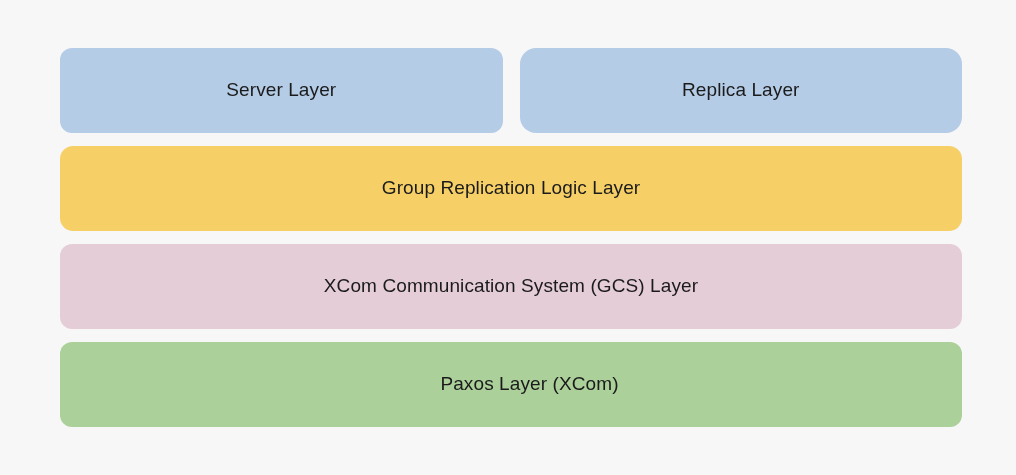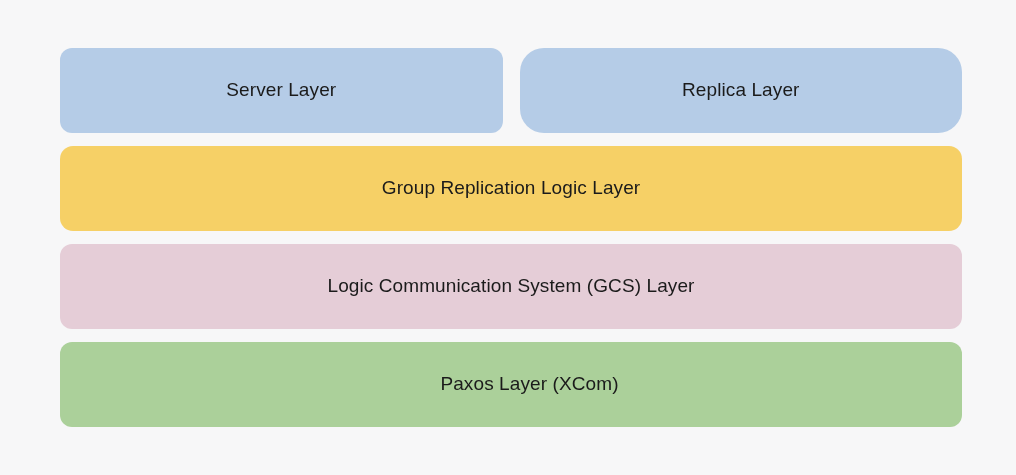--- a/index.html
+++ b/index.html
@@ -63,32 +63,32 @@
 </style>
 </head>
 <body>
 
 <div id="diagram">
   <div class="stack">
       <div class="layer-row">
         <div class="layer-box" style="background: rgb(181, 204, 231); border-radius: 12px;">
           <span class="layer-label" style="color: rgb(27, 27, 27);">Server Layer</span>
         </div>
-        <div class="layer-box" style="background: rgb(181, 204, 231); border-radius: 24px;">
+        <div class="layer-box" style="background: rgb(181, 204, 231); border-radius: 16px;">
           <span class="layer-label" style="color: rgb(27, 27, 27);">Replica Layer</span>
         </div>
       </div>
       <div class="layer-row">
         <div class="layer-box" style="background: rgb(246, 208, 102); border-radius: 13px;">
           <span class="layer-label" style="color: rgb(27, 27, 27);">Group Replication Logic Layer</span>
         </div>
       </div>
       <div class="layer-row">
         <div class="layer-box" style="background: rgb(229, 205, 215); border-radius: 12px;">
-          <span class="layer-label" style="color: rgb(27, 27, 27);">Logic Communication System (GCS) Layer</span>
+          <span class="layer-label" style="color: rgb(27, 27, 27);">XCom Communication System (GCS) Layer</span>
         </div>
       </div>
       <div class="layer-row">
         <div class="layer-box" style="background: rgb(171, 208, 154); border-radius: 12px;">
           <span class="layer-label" style="color: rgb(27, 27, 27); margin-left: 37px;">Paxos Layer (XCom)</span>
         </div>
       </div>
     </div>
 </div>
 

